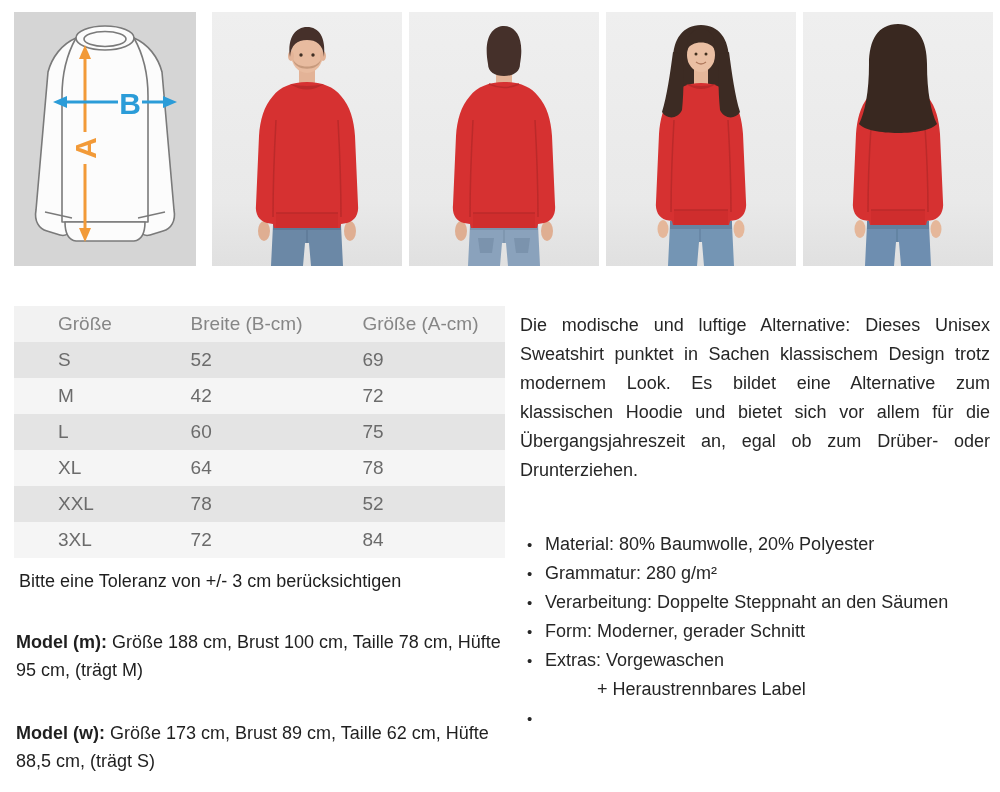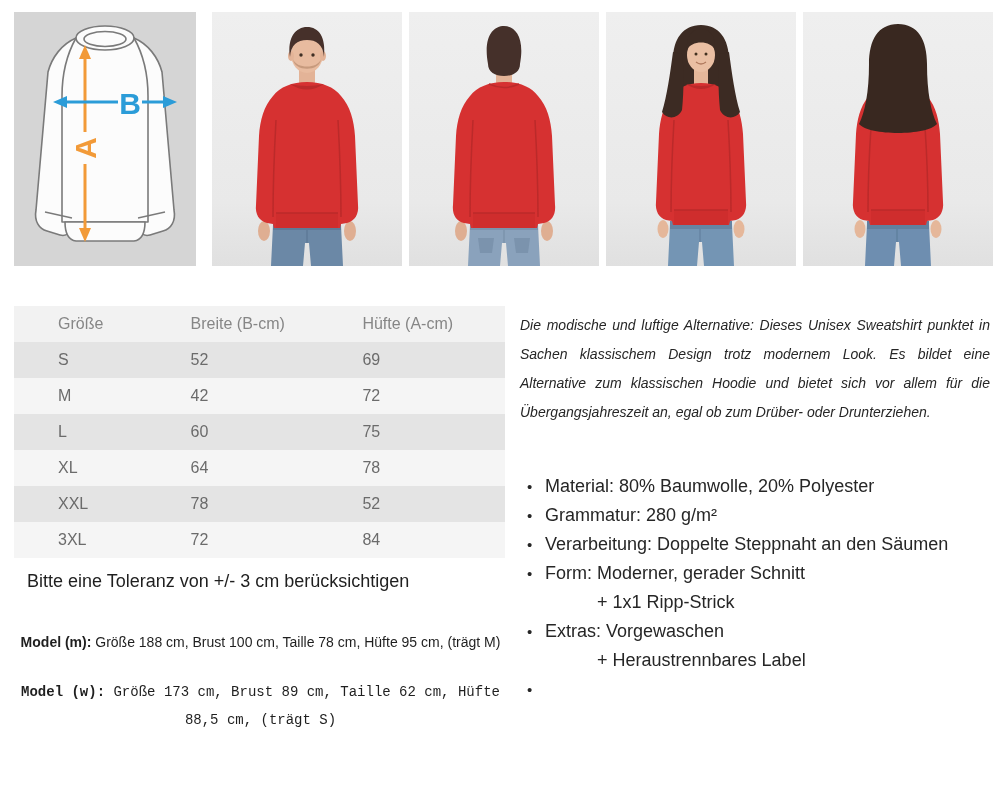--- a/index.html
+++ b/index.html
@@ -29,40 +29,40 @@
   .lbl-b { fill:#2b9cd8; }
 
   
   .content-row { display:flex; margin:40px 14px 0 14px; }
   .left-col  { width:491px; margin-right:15px; flex:none; }
   .right-col { width:470px; flex:none; padding-top:5px; }
 
   
   table.size-table {
     width:100%; border-collapse:collapse; table-layout:fixed;
-    font-size:16px; color:#6b6b6b;
+    font-size:19px; color:#6b6b6b;
   }
   table.size-table th {
     font-weight:normal; color:#868686; background:#f2f2f2;
     text-align:left; height:36px; padding:0 0 0 44px;
   }
   table.size-table td { height:36px; padding:0 0 0 44px; }
   table.size-table tbody tr:nth-child(odd)  { background:#e4e4e4; }
   table.size-table tbody tr:nth-child(even) { background:#f5f5f5; }
 
-  .tolerance { margin:13px 0 0 13px; font-size:18px; color:#1f1f1f; }
-
-  .model-info { margin:36px 0 0 2px; font-size:14px; line-height:28px; color:#1f1f1f;text-align:center; }
-  .model-info + .model-info { margin-top:22px;font-family:Liberation Mono, monospace; }
+  .tolerance { margin:13px 0 0 5px; font-size:18px; color:#1f1f1f; }
+
+  .model-info { margin:36px 0 0 2px; font-size:18px; line-height:28px; color:#1f1f1f; }
+  .model-info + .model-info { margin-top:35px; }
   .model-info b { font-weight:bold; }
 
   
   .description {
-    margin:0; font-size:14px; line-height:29px;
-    text-align:justify; color:#262626;font-style:italic;
+    margin:0; font-size:18px; line-height:29px;
+    text-align:justify; color:#262626;
   }
   ul.features {
     list-style:none; margin:45px 0 12px 0; padding:0;
     font-size:18px; line-height:29px; color:#262626;
   }
   ul.features li { position:relative; padding-left:25px; }
   ul.features li .dot {
     position:absolute; left:7px; top:0; font-size:15px; line-height:29px;
   }
   ul.features li .dot::before { content:"\2022"; }
@@ -244,21 +244,21 @@
     <table class="size-table">
       <colgroup>
           <col style="width:27%">
           <col style="width:35%">
           <col style="width:38%">
         </colgroup>
       <thead>
         <tr>
           <th>Größe</th>
           <th>Breite (B-cm)</th>
-          <th>Hüfte (A-cm)</th>
+          <th>Größe (A-cm)</th>
         </tr>
       </thead>
       <tbody>
         <tr>
           <td>S</td>
           <td>52</td>
           <td>69</td>
         </tr>
         <tr>
           <td>M</td>
@@ -313,21 +313,20 @@
         <span class="dot"></span>
         <span class="ftext">Grammatur: 280 g/m²</span>
       </li>
       <li>
         <span class="dot"></span>
         <span class="ftext">Verarbeitung: Doppelte Steppnaht an den Säumen</span>
       </li>
       <li>
         <span class="dot"></span>
         <span class="ftext">Form: Moderner, gerader Schnitt</span>
-        <div class="extra">+ 1x1 Ripp-Strick</div>
       </li>
       <li>
         <span class="dot"></span>
         <span class="ftext">Extras: Vorgewaschen</span>
         <div class="extra">+ Heraustrennbares Label</div>
       </li>
       <li>
         <span class="dot"></span>
       </li>
     </ul>

